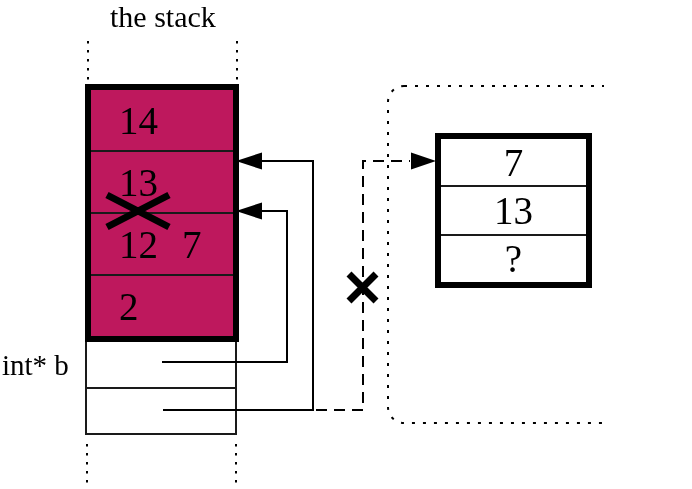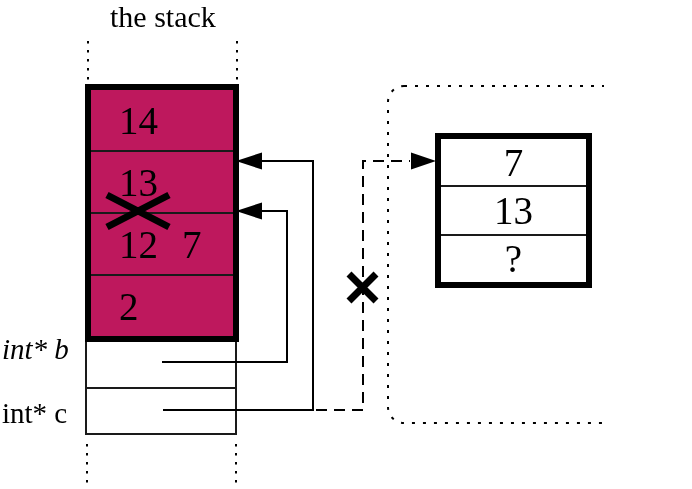--- a/index.html
+++ b/index.html
@@ -56,21 +56,21 @@
   .ptr-cell + .ptr-cell { border-top: 2px solid #1a1a1a; }
 
   .var-label {
     position: absolute;
     left: 2px;
     font-size: 29px;
     line-height: 30px;
     white-space: nowrap;
   }
   .label-a { top: 301px; }
-  .label-b { top: 334px; font-style: italic; }
+  .label-b { top: 350px; }
   .label-c { top: 398px; }
 
   .heap-box {
     position: absolute;
     left: 435px; top: 133px;
     width: 157px; height: 155px;
     border: 6px solid #000000;
     box-sizing: border-box;
     display: flex; flex-direction: column;
     background: #ffffff;
@@ -114,21 +114,20 @@
       <span>2</span>
     </div>
   </div>
 
   <div class="ptr-box">
     <div class="ptr-cell"></div>
     <div class="ptr-cell"></div>
   </div>
 
   <div class="var-label label-b">int* b</div>
-  <div class="var-label label-c">int* c</div>
 
   <div class="heap-box">
     <div class="heap-cell">
       <span>7</span>
     </div>
     <div class="heap-cell">
       <span>13</span>
     </div>
     <div class="heap-cell">
       <span>?</span>

